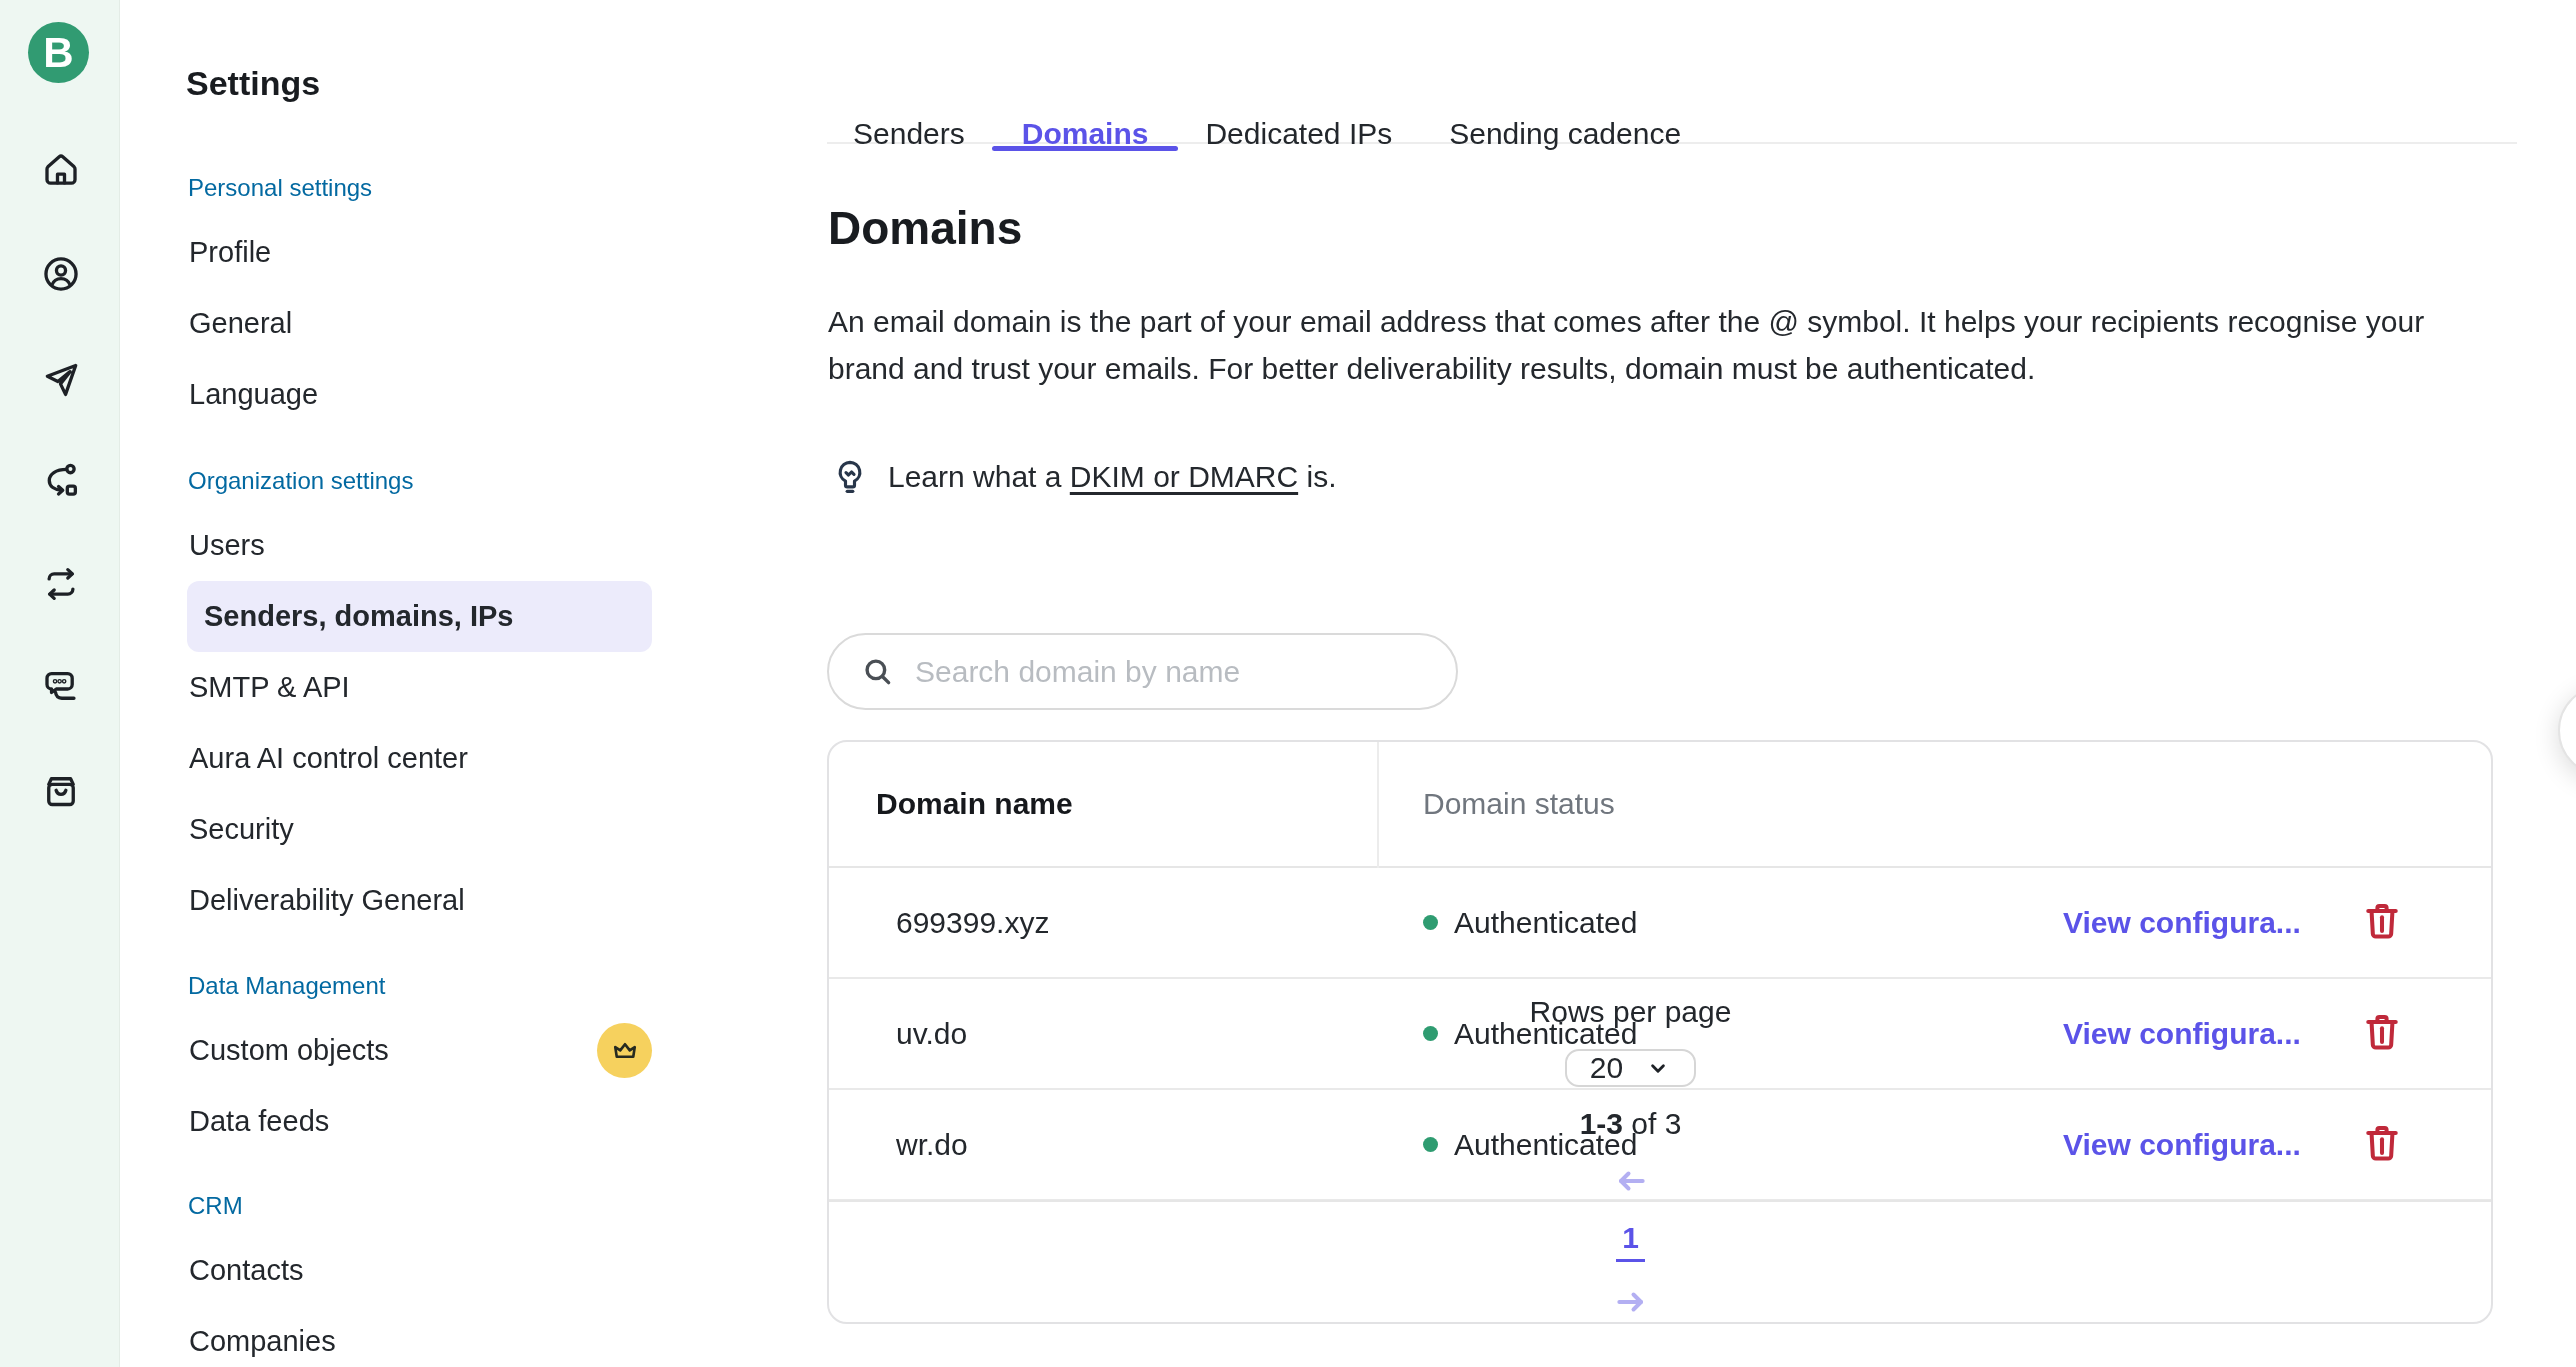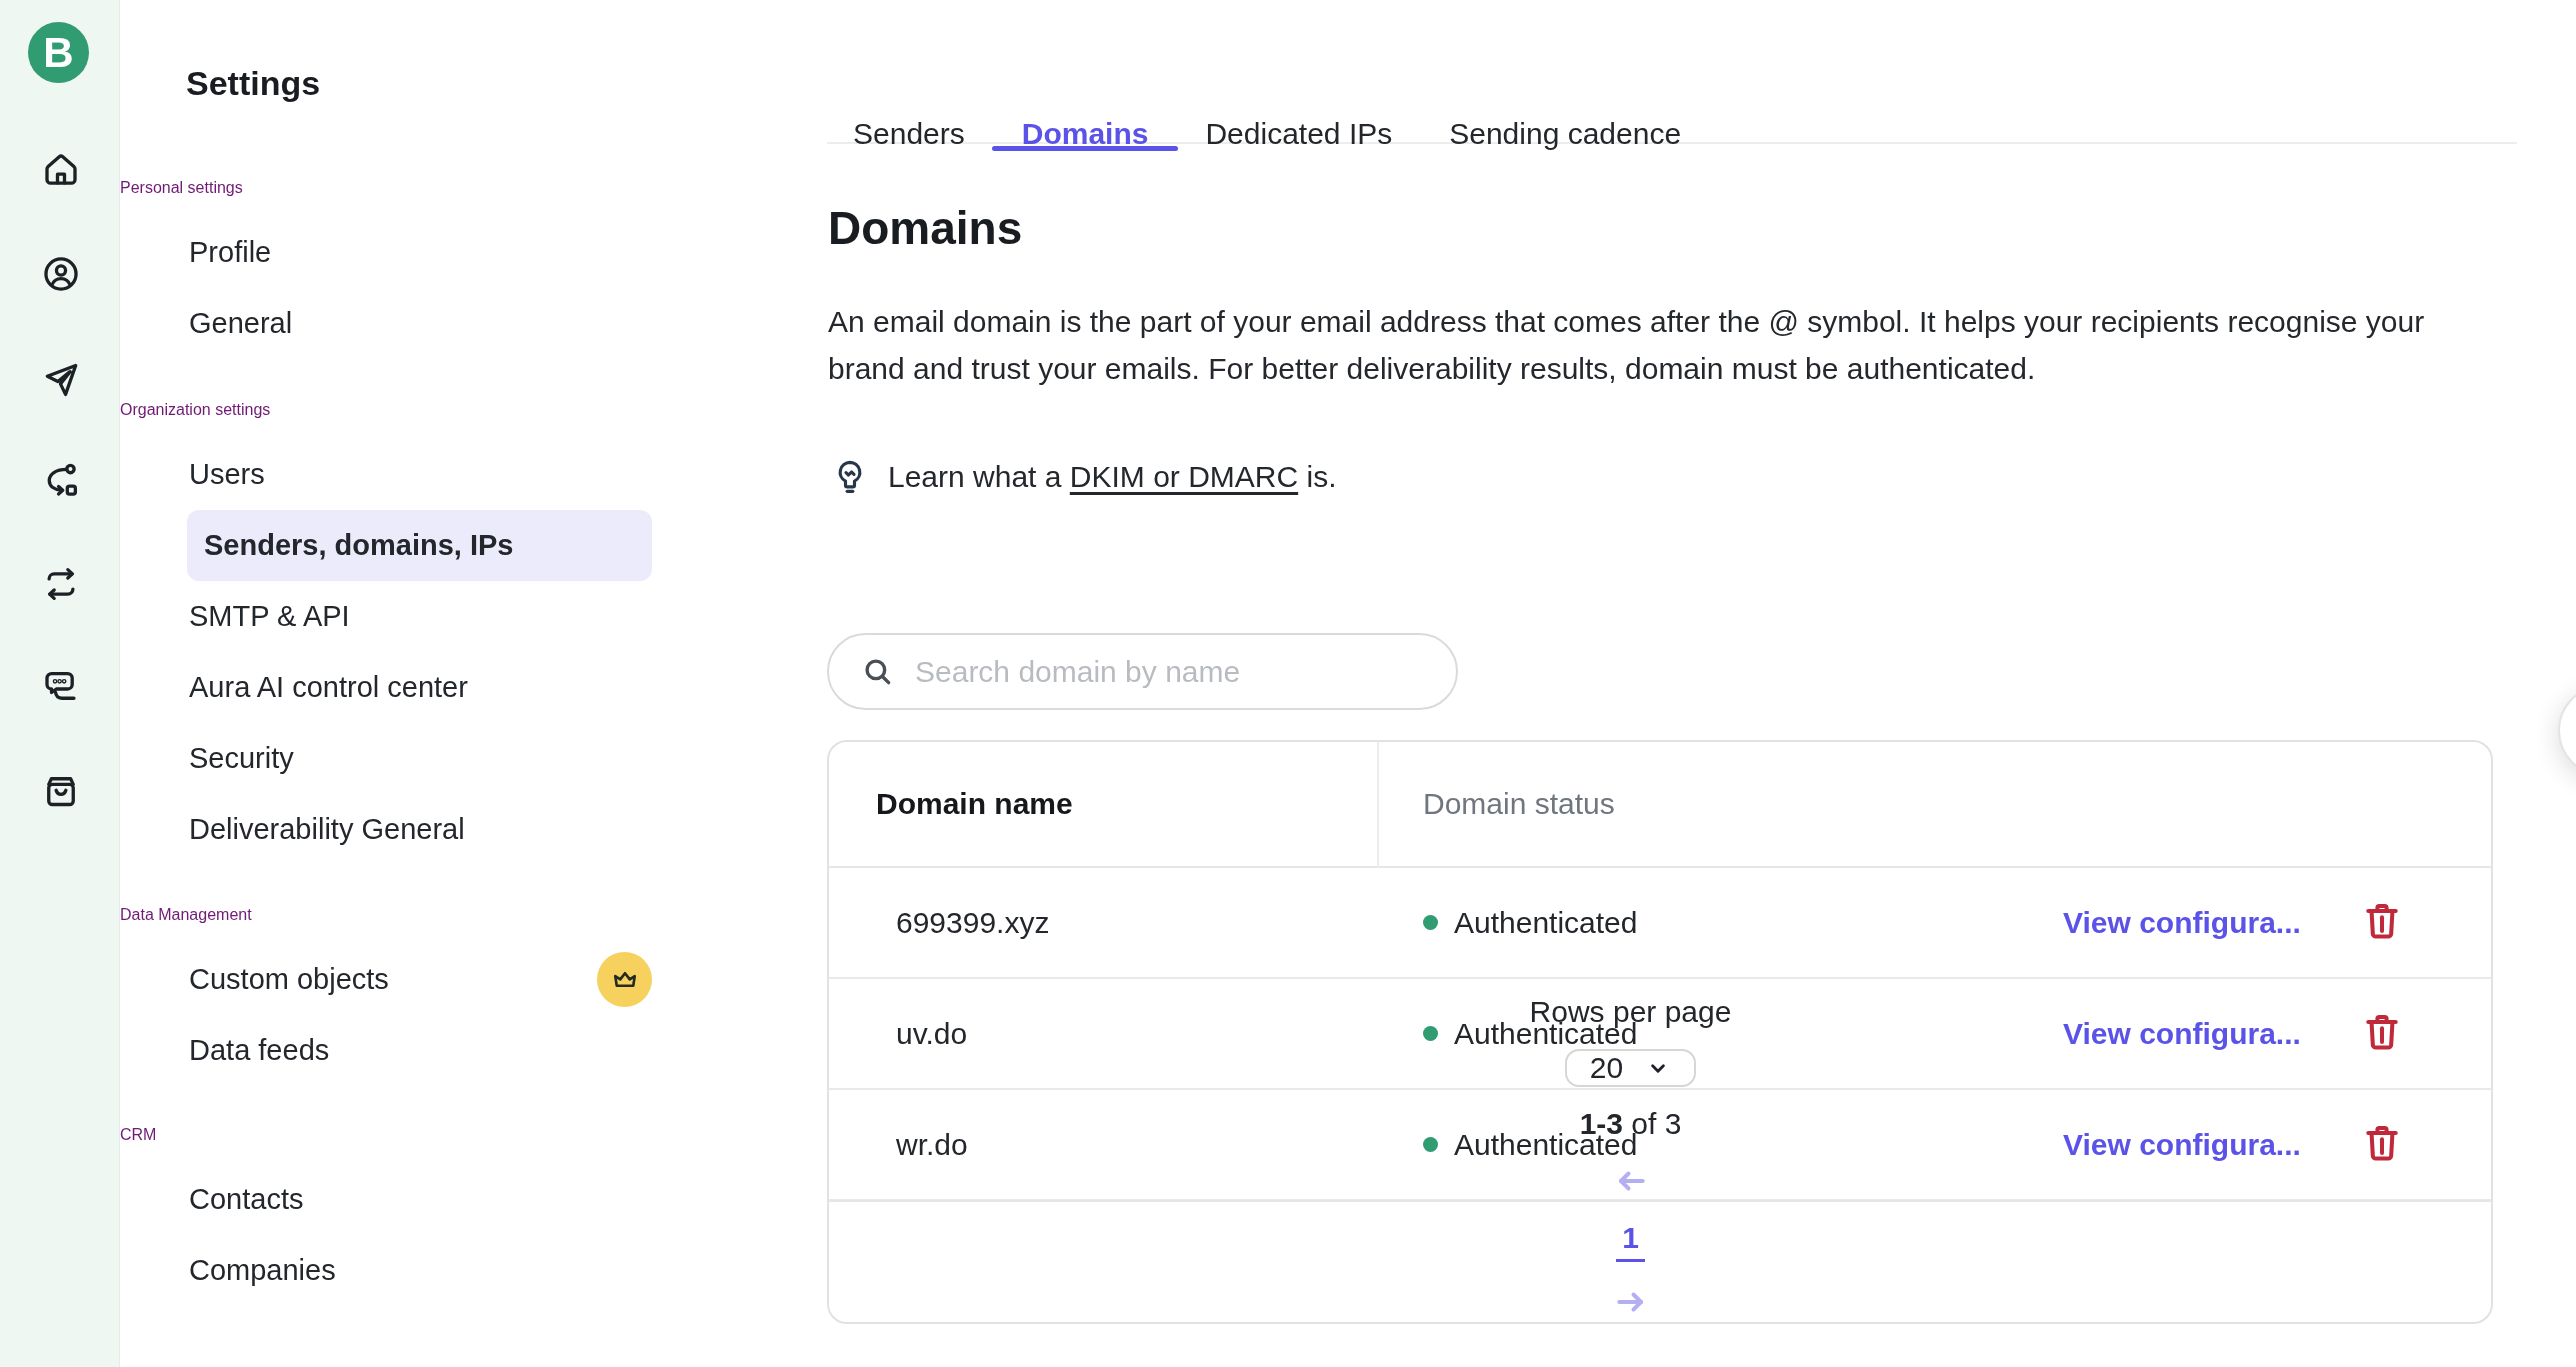--- a/index.html
+++ b/index.html
@@ -28,21 +28,21 @@
   }
   .rail .ricon svg { width:42px; height:42px; stroke:#1d2126; stroke-width:1.9; fill:none; stroke-linecap:round; stroke-linejoin:round; }
 
   
   .sidebar {
     position:absolute; left:120px; top:0; width:647px; height:1367px;
     background:#fff; padding-top:51px;
   }
   .sb-border { position:absolute; left:0; top:0; width:890px; height:1367px; pointer-events:none; }
   .sb-title { height:65px; padding-left:66px; font-size:34px; font-weight:700; display:flex; align-items:center; color:#191c20; }
-  .sb-label { height:59px; font-size:16px; color:#701a75; display:flex; align-items:center; }
+  .sb-label { height:59px; padding-left:68px; font-size:24px; color:#0369a1; display:flex; align-items:center; }
   .sb-item  { height:71px; padding-left:69px; font-size:29px; color:#23272c; display:flex; align-items:center; cursor:pointer; position:relative; }
   .sb-item.selected {
     margin-left:67px; padding-left:17px; width:465px;
     background:#ecebfb; border-radius:12px; font-weight:700;
   }
   .mt-ps  { margin-top:42px; }
   .mt-os  { margin-top:21px; }
   .mt-dm  { margin-top:20px; }
   .mt-crm { margin-top:19px; }
   .crown-badge {
@@ -184,20 +184,21 @@
 <svg class="sb-border" viewBox="0 0 900 1382" width="890" height="1367">
   <path d="M121 10 H 685 Q 774 10 774 100 V 1382" stroke="#e9e9e9" stroke-width="2.5" fill="none"></path>
 </svg>
 
 <div class="sidebar">
   <div class="sb-title">Settings</div>
 
   <div class="sb-label mt-ps">Personal settings</div>
   <div class="sb-item">Profile</div>
   <div class="sb-item">General</div>
+  <div class="sb-item">Language</div>
 
   <div class="sb-label mt-os">Organization settings</div>
   <div class="sb-item">Users</div>
   <div class="sb-item selected">Senders, domains, IPs</div>
   <div class="sb-item">SMTP &amp; API</div>
   <div class="sb-item">Aura AI control center</div>
   <div class="sb-item">Security</div>
   <div class="sb-item">Deliverability General</div>
 
   <div class="sb-label mt-dm">Data Management</div>

